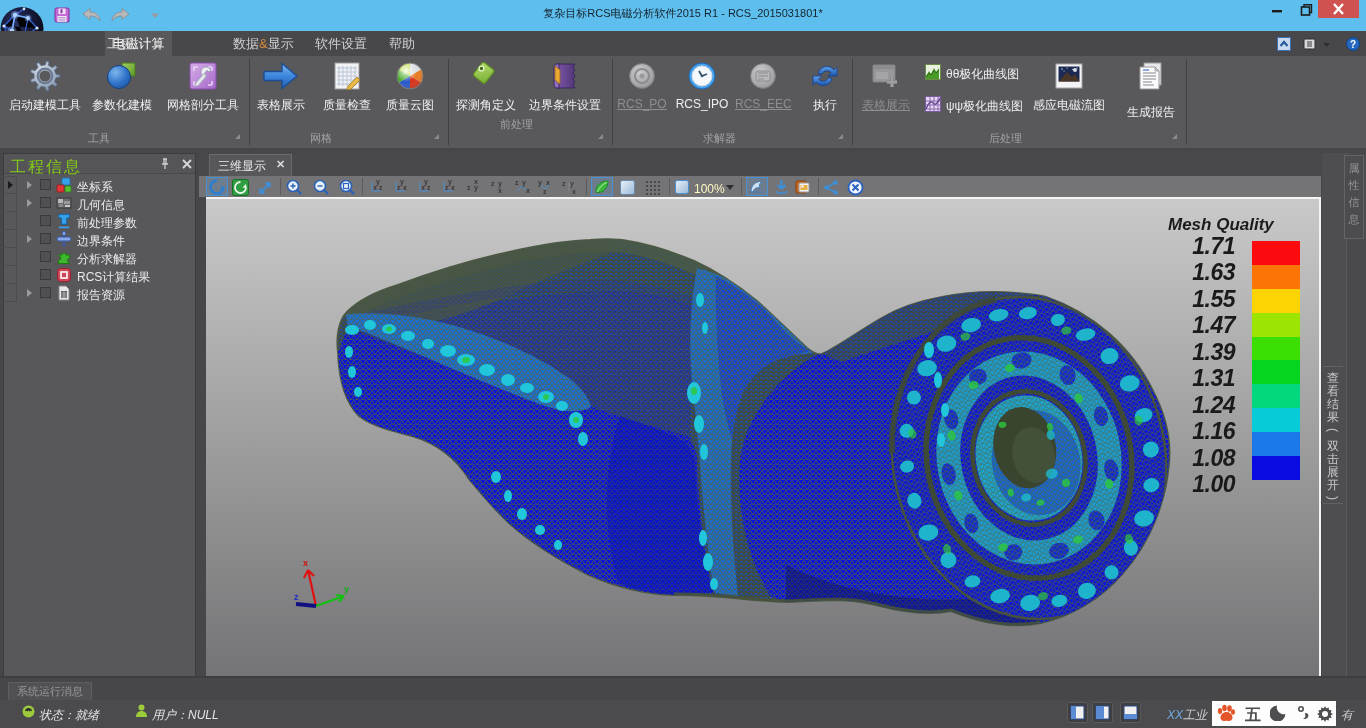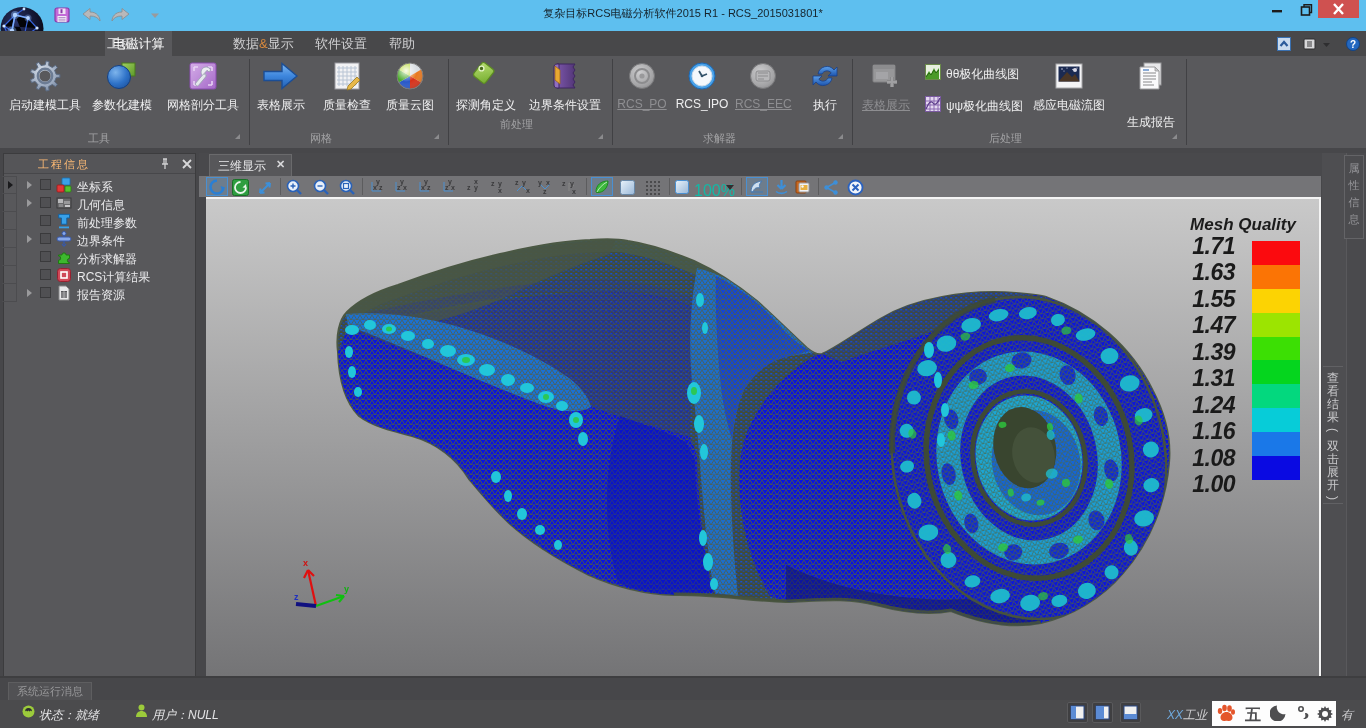--- a/index.html
+++ b/index.html
@@ -391,27 +391,27 @@
  <rect x="9" y="3" width="17" height="22" fill="#e8e8ea" stroke="#9a9a9c"></rect>
  <path d="M5 7 H20 l4 4 V29 H5 z" fill="#fafafc" stroke="#9a9a9c"></path>
  <path d="M20 7 l0 4 4 0 z" fill="#c8c8ca" stroke="#9a9a9c" stroke-width="0.8"></path>
  <g stroke="#88888a" stroke-width="1">
       <path d="M8 13 h13 M8 16 h13 M8 19 h13 M8 22 h9 M8 25 h11"></path>
     </g>
  <g stroke="#5a88c8" stroke-width="1.4">
       <path d="M8 10 h6"></path>
     </g>
 </svg>
-<div class="rbtn" style="left:1127px;top:110px;width:48px;position:absolute">
+<div class="rbtn" style="left:1127px;top:100px;width:48px;position:absolute">
     <span class="rtx">生成报告</span>
   </div>
 
 <div id="leftpanel"></div>
 <div id="lphead" style="left:4px;top:154px;position:absolute;width:191px;height:20px;background:#555558;border-bottom:1px solid #47474a;">
-    <span style="position:absolute;left:6px;top:3px;font-size:11px;color:#fdba74;letter-spacing:2px;margin-left:28px;">工程信息</span>
+    <span style="position:absolute;left:6px;top:3px;font-size:16px;color:#84cc16;letter-spacing:2px;">工程信息</span>
 <svg class="abs" style="left:155px;top:4px" width="12" height="12" viewBox="0 0 12 12">
       <path d="M4 1 h4 M5 1 v5 M7 1 v5 M3 6 h6 M6 6 v5" stroke="#d0d0d2" stroke-width="1.3" fill="none"></path>
     </svg>
 <svg class="abs" style="left:178px;top:5px" width="10" height="10" viewBox="0 0 10 10">
       <path d="M1 1 L9 9 M9 1 L1 9" stroke="#d8d8da" stroke-width="1.8"></path>
     </svg>
 </div>
 
 <div class="gutcell" style="top:176px;border-top:1px solid #4c4c4f"></div>
 <div class="gutcell" style="top:194px"></div>
@@ -601,21 +601,21 @@
   <circle cx="3" cy="15" r="1"></circle>
       <circle cx="7" cy="15" r="1"></circle>
       <circle cx="11" cy="15" r="1"></circle>
       <circle cx="15" cy="15" r="1"></circle>
  </g>
 </svg>
 <div class="tsep" style="left:669px;top:178px;position:absolute"></div>
 <svg class="abs" style="left:674px;top:179px" width="16" height="16" viewBox="0 0 16 16">
  <rect x="1.5" y="1.5" width="13" height="13" rx="2" fill="url(#sqg)" stroke="#4a90d2"></rect>
 </svg>
-<div class="abs" style="left:694px;top:182px;font-size:16px;color:#14b8a6">100%</div>
+<div class="abs" style="left:694px;top:182px;font-size:12px;color:#fef9c3">100%</div>
 <div class="abs" style="left:726px;top:185px;width:0;height:0;border-left:4px solid transparent;border-right:4px solid transparent;border-top:5px solid #2e2e30"></div>
 <div class="tsep" style="left:741px;top:178px;position:absolute"></div>
 <div class="tbox" style="left:746px;top:177px;position:absolute"></div>
 <svg class="abs" style="left:749px;top:179px" width="16" height="16" viewBox="0 0 16 16">
  <path d="M2 13 C2 7 5 3 13 2 C10 5 10 7 11 9 C8 8 5 9 4 13 z" fill="#cfe0f0" stroke="#4a7ab0"></path>
  <path d="M2 13 h12" stroke="#4a7ab0" stroke-width="1.2"></path>
 </svg>
 <svg class="abs" style="left:773px;top:178px" width="17" height="17" viewBox="0 0 17 17">
  <path d="M8.5 2 v9 M8.5 11 l-4 -4 M8.5 11 l4 -4" stroke="#3d8fd8" stroke-width="2.2" fill="none"></path>
  <path d="M3 13.5 c3 2.5 8 2.5 11 0" stroke="#3d8fd8" stroke-width="1.6" fill="none"></path>
@@ -852,21 +852,21 @@
  <path d="M308 570 l-4 8 M308 570 l6 6" stroke="#e01010"></path>
  <path d="M316 606 L344 596" stroke="#10c010"></path>
  <path d="M344 596 l-8 -1 M344 596 l-5 6" stroke="#10c010"></path>
  <path d="M316 606 L296 604" stroke="#101080" stroke-width="4"></path>
 </g>
 <text x="303" y="566" font-size="9" fill="#d01010" font-weight="bold">x</text>
 <text x="344" y="592" font-size="9" fill="#10b010" font-weight="bold">y</text>
 <text x="294" y="600" font-size="9" fill="#2030c0" font-weight="bold">z</text>
 </svg>
 
-<div class="abs" style="left:1168px;top:215px;width:150px;font-size:17px;font-weight:bold;font-style:italic;color:#1c1c1c;text-align:center">Mesh Quality</div>
+<div class="abs" style="left:1168px;top:215px;width:150px;font-size:17px;font-weight:bold;font-style:italic;color:#1c1c1c;">Mesh Quality</div>
 <div class="abs" style="left:1252px;top:241px;width:48px;height:239px">
  <div style="height:23.9px;background:#fb0a0e"></div>
  <div style="height:23.9px;background:#fb7405"></div>
  <div style="height:23.9px;background:#fcd303"></div>
  <div style="height:23.9px;background:#9ce401"></div>
  <div style="height:23.9px;background:#3cdf04"></div>
  <div style="height:23.9px;background:#05d51e"></div>
  <div style="height:23.9px;background:#03d87e"></div>
  <div style="height:23.9px;background:#07ccd8"></div>
  <div style="height:23.9px;background:#1a78e8"></div>

